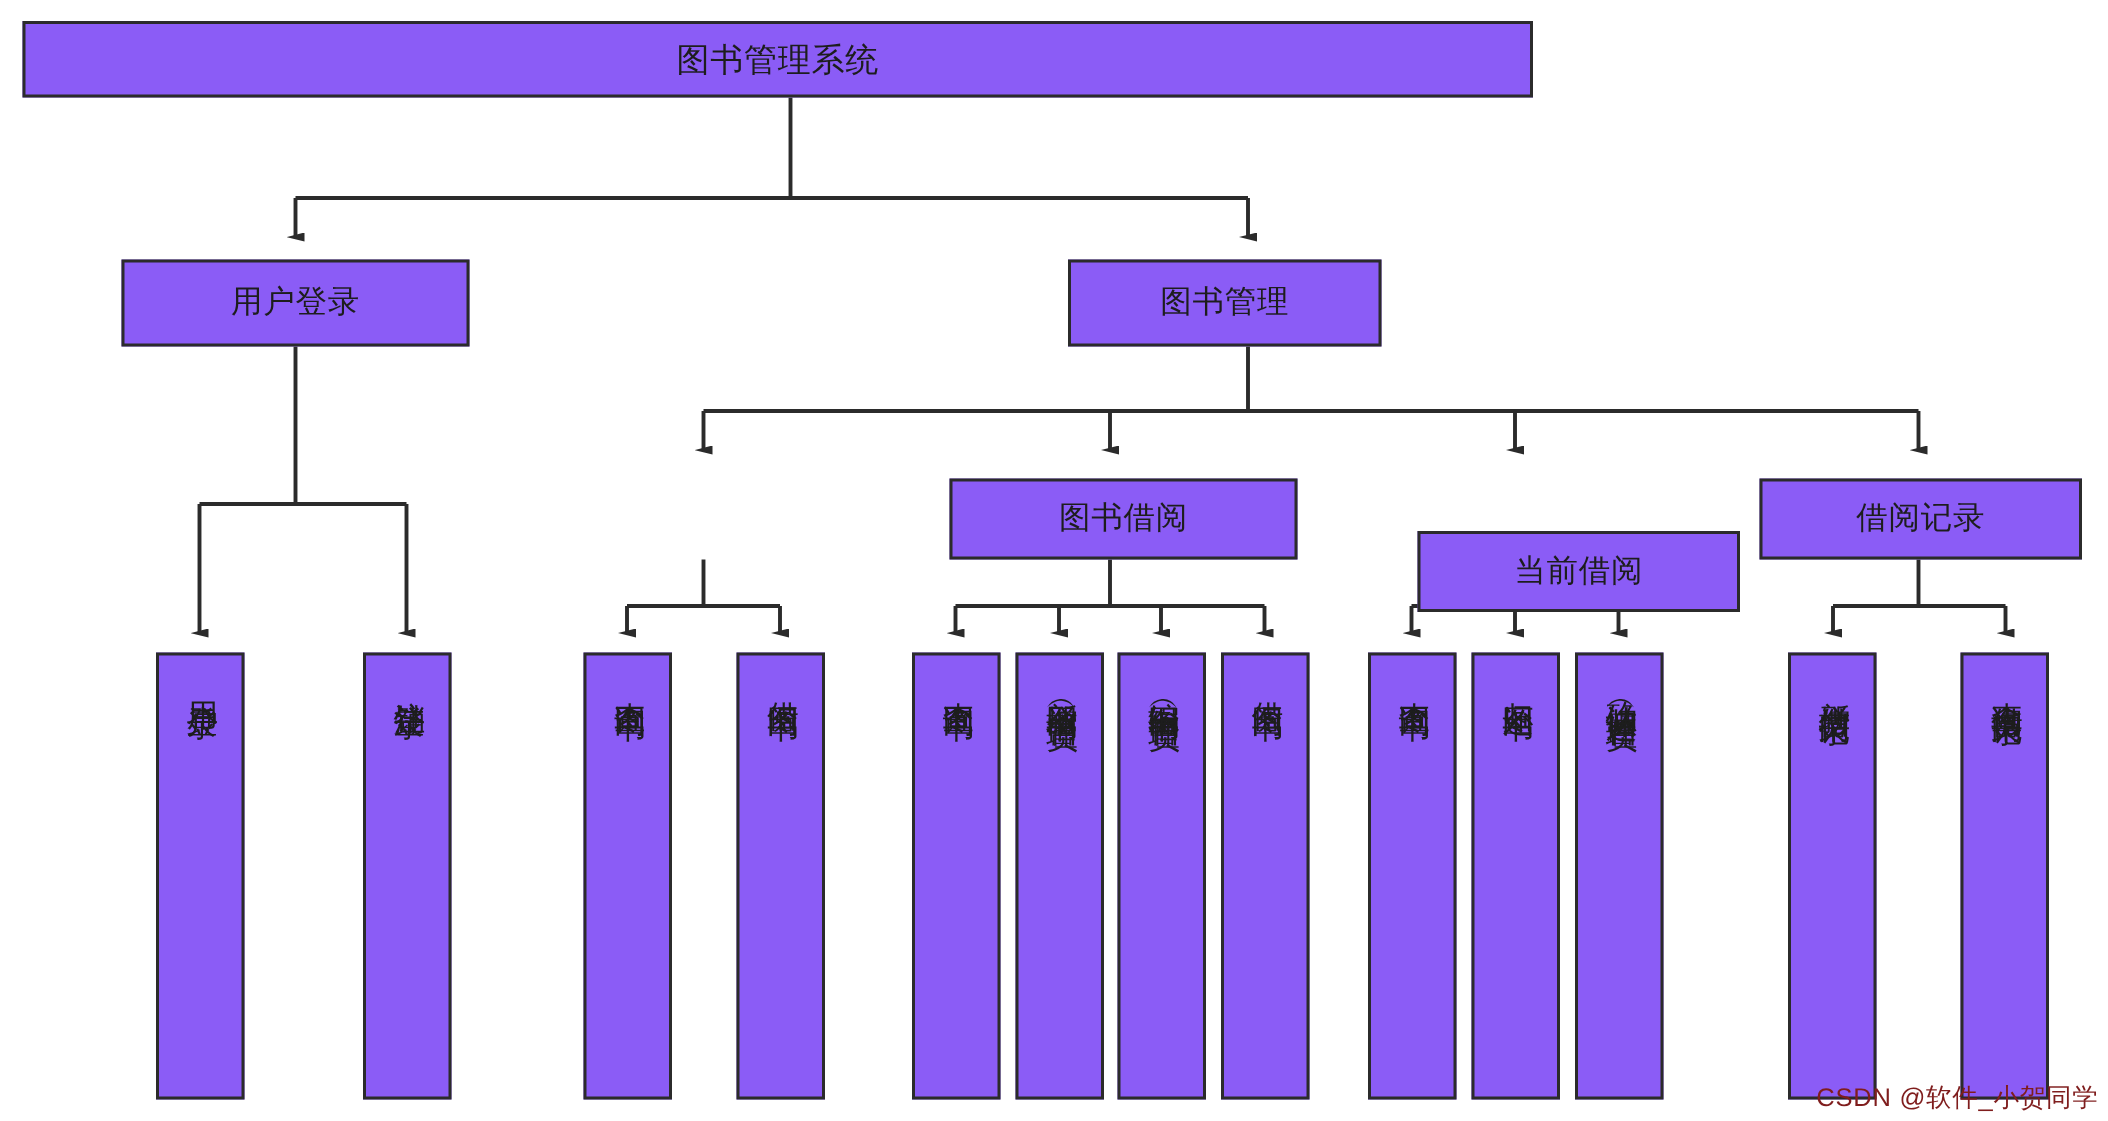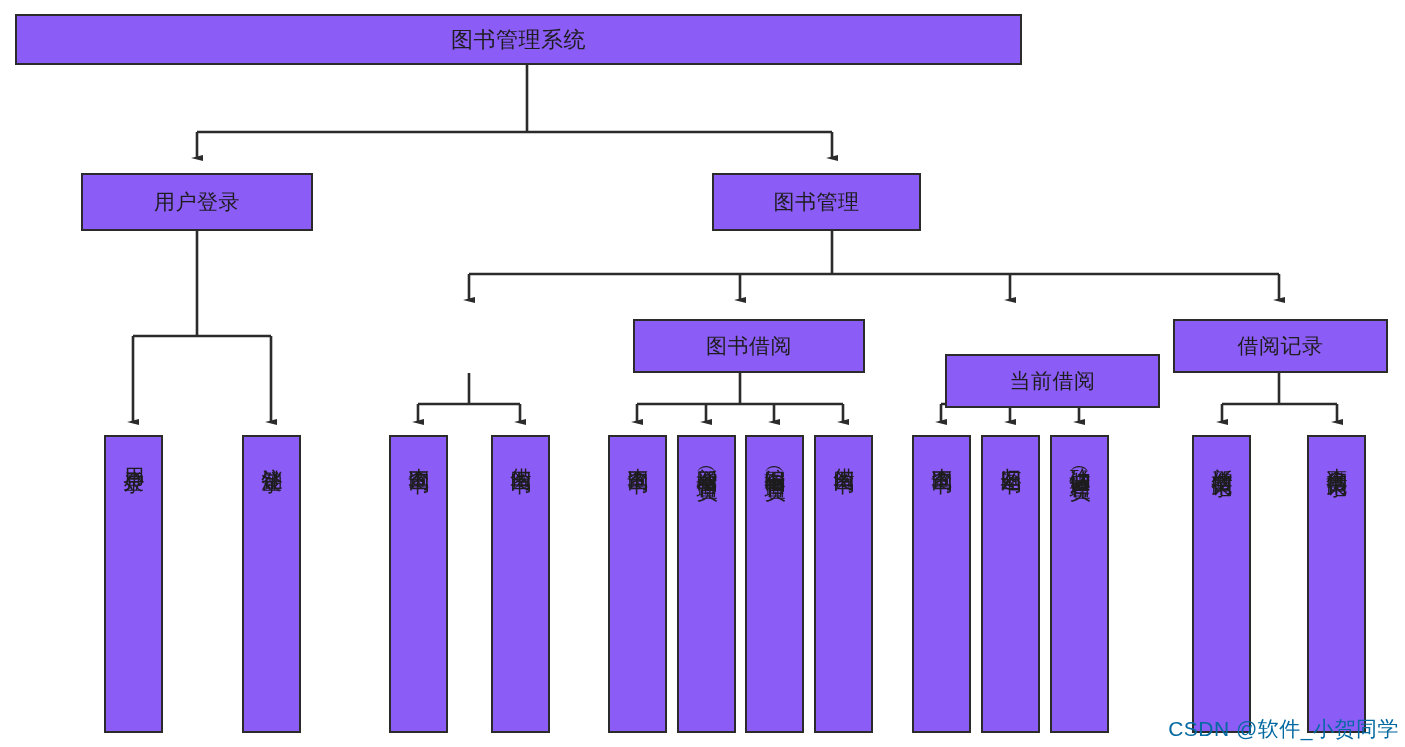--- a/index.html
+++ b/index.html
@@ -54,22 +54,22 @@
     font-size: 21px;
     line-height: 1.28;
     letter-spacing: 2px;
     white-space: normal;
     max-height: 280px;
   }
   .watermark {
     position: absolute;
     right: 6px;
     bottom: 4px;
-    font-size: 21px;
-    color: #0369a1;
+    font-size: 17px;
+    color: #7f1d1d;
     letter-spacing: 0.5px;
     z-index: 3;
     white-space: nowrap;
   }
 </style>
 </head>
 <body>
 
 <div id="canvas">
 

